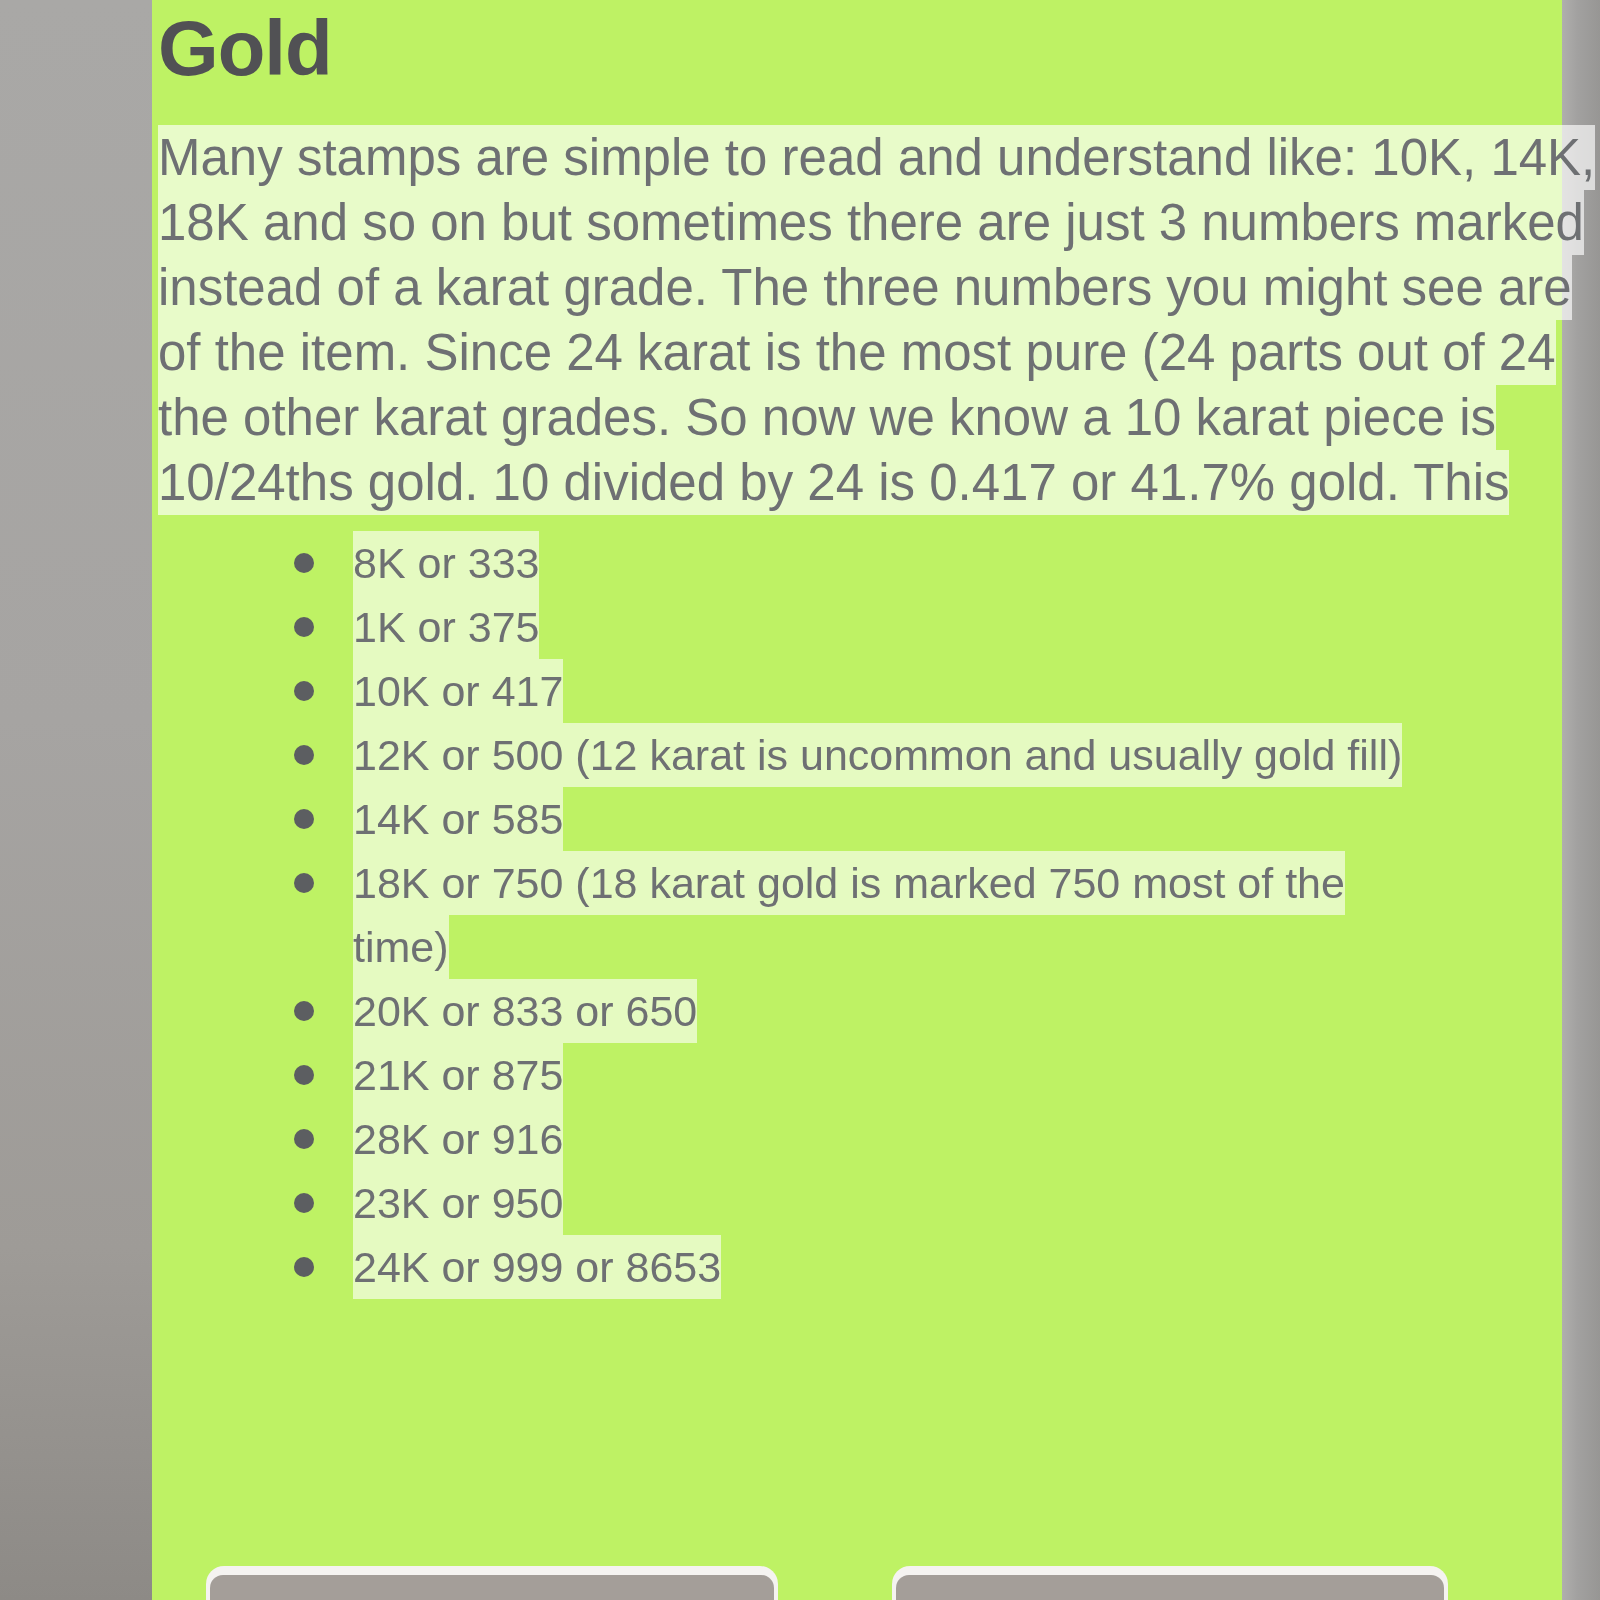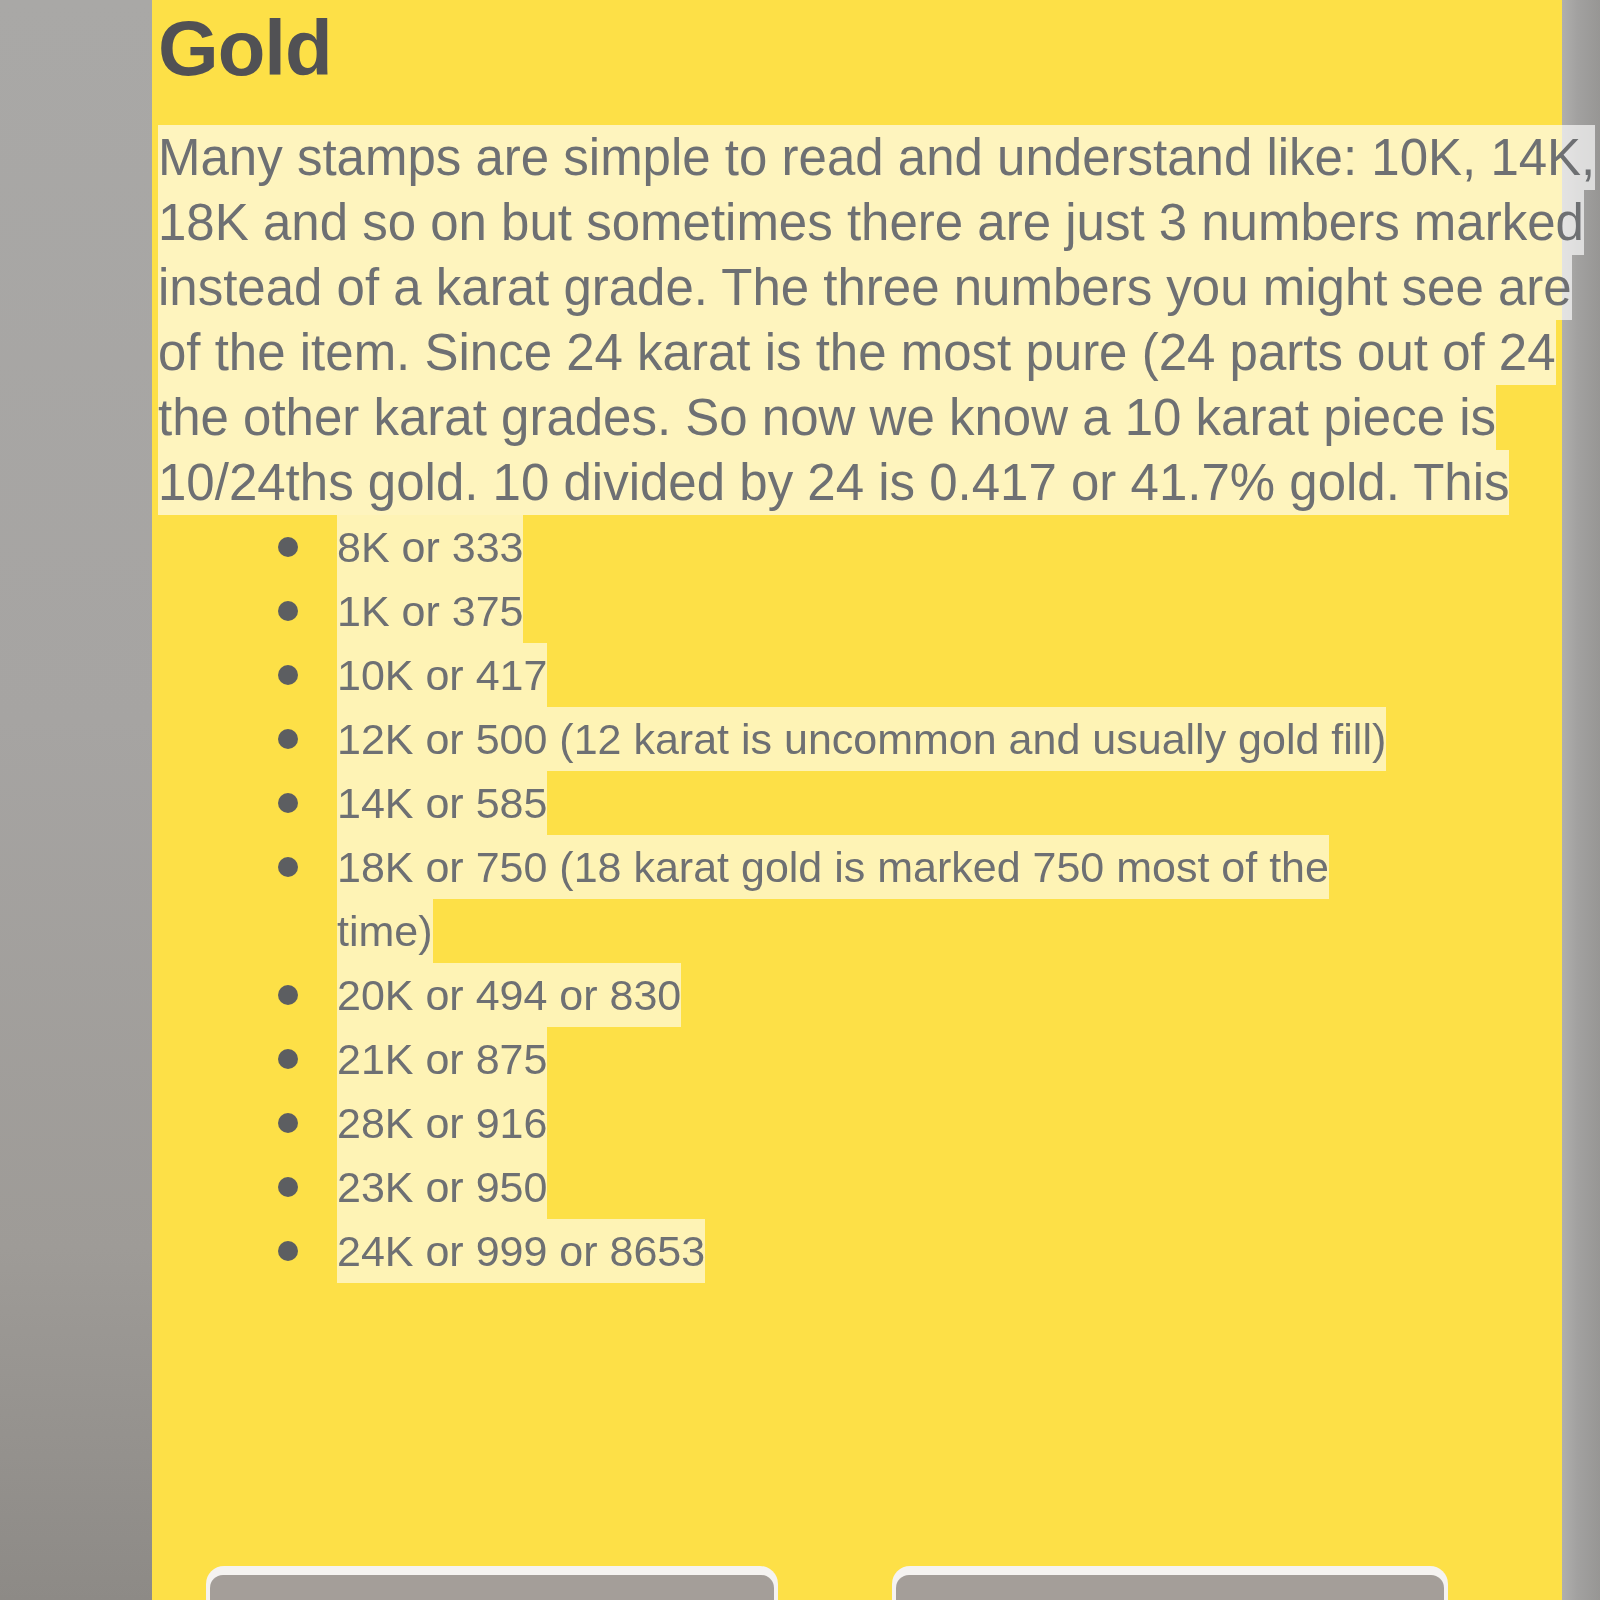--- a/index.html
+++ b/index.html
@@ -11,35 +11,35 @@
   .left-strip {
     position:absolute; left:0; top:0; width:152px; height:1600px;
     background:linear-gradient(to bottom,#a9a8a6 0%,#a6a4a2 45%,#9e9b97 78%,#8d8a86 100%);
   }
   .right-strip {
     position:absolute; right:0; top:0; width:38px; height:1600px;
     background:linear-gradient(to right,#b0afad 0%,#a2a1a0 40%,#979694 100%);
   }
   .content {
     position:absolute; left:152px; top:0; width:1410px; height:1600px;
-    background:#fde047;
+    background:#bef264;
   }
   .text-col { padding-left:6px; }
   .title {
     margin:0; padding-top:6px; line-height:84px;
     font-size:78px; font-weight:bold; letter-spacing:-1px;
     color:#515154;
   }
   .paragraph { margin-top:35px; }
   .pline {
     font-size:51px; line-height:65px; color:#6e7073;
     white-space:nowrap; width:fit-content;
     background:rgba(255,255,255,0.65);
   }
-  .karat-list { list-style:none; margin:0; padding:0; }
+  .karat-list { list-style:none; margin:16px; padding:0; }
   .karat-list li { position:relative; padding-left:179px; }
   .karat-list li::before {
     content:""; position:absolute; left:120px; top:22px;
     width:20px; height:20px; border-radius:50%; background:#5c5e61;
   }
   .li-line {
     font-size:43px; line-height:64px; color:#6e7073;
     white-space:nowrap; width:fit-content;
     background:rgba(255,255,255,0.6);
   }
@@ -90,21 +90,21 @@
             <div class="li-line">12K or 500 (12 karat is uncommon and usually gold fill)</div>
           </li>
           <li>
             <div class="li-line">14K or 585</div>
           </li>
           <li>
             <div class="li-line">18K or 750 (18 karat gold is marked 750 most of the</div>
             <div class="li-line">time)</div>
           </li>
           <li>
-            <div class="li-line">20K or 494 or 830</div>
+            <div class="li-line">20K or 833 or 650</div>
           </li>
           <li>
             <div class="li-line">21K or 875</div>
           </li>
           <li>
             <div class="li-line">28K or 916</div>
           </li>
           <li>
             <div class="li-line">23K or 950</div>
           </li>

